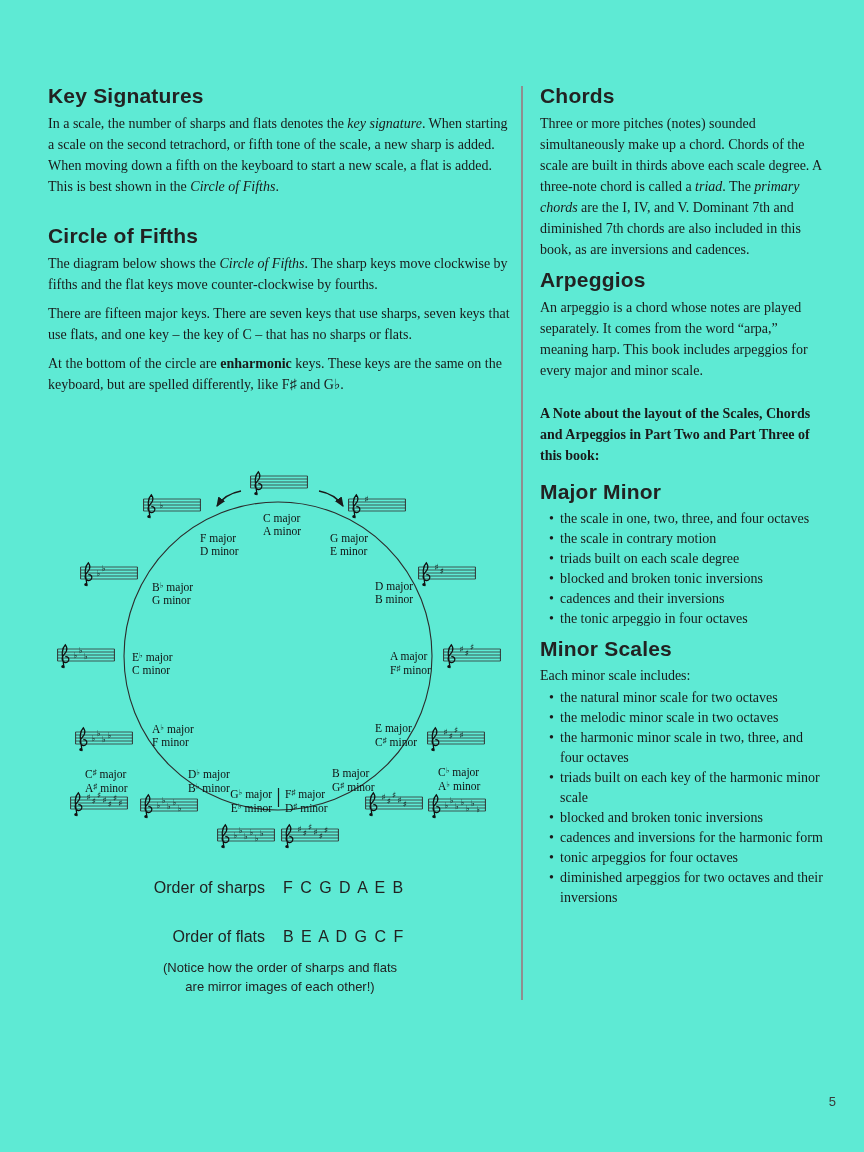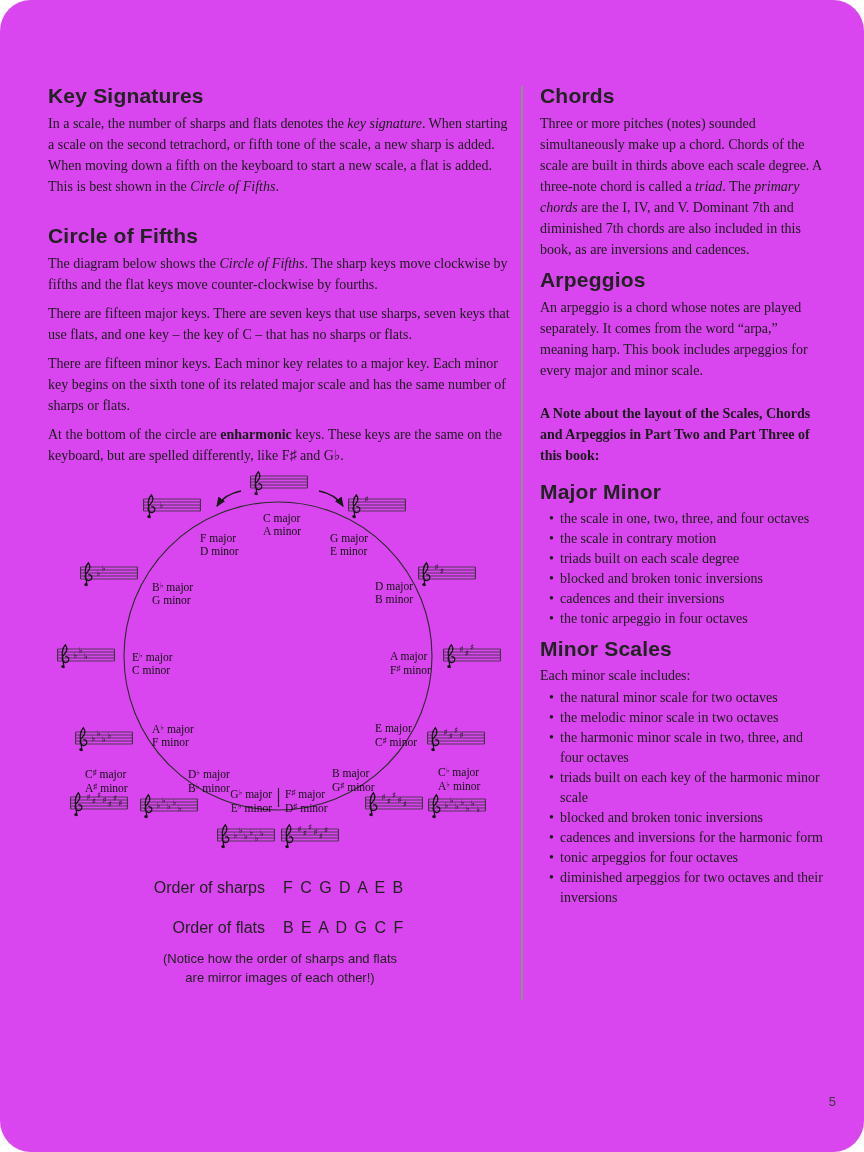--- a/index.html
+++ b/index.html
@@ -1,19 +1,19 @@
 <!DOCTYPE html>
 <html><head>
 <meta charset="utf-8">
 <style>
   * { box-sizing: border-box; }
   html,body { margin:0; padding:0; background:#fff; }
   .page {
-    position:relative; width:864px; height:1152px; background:#d946ef;
-    font-family:"Liberation Serif", serif; color:#1a1a1a; overflow:hidden;border-radius:31px;
+    position:relative; width:864px; height:1152px; background:#5eead4;
+    font-family:"Liberation Serif", serif; color:#1a1a1a; overflow:hidden;
   }
   h2.head {
     font-family:"Liberation Sans", sans-serif; font-weight:bold;
     font-size:21px; line-height:24px; letter-spacing:0.2px; color:#222;
     margin:0 0 5px 0;
   }
   .body-text { font-size:14px; line-height:21px; margin:0 0 8px 0; }
   .it { font-style:italic; }
   .bd { font-weight:bold; }
   #ks { position:absolute; left:48px; top:84px; width:466px; }
@@ -36,21 +36,21 @@
     line-height:12.8px; white-space:nowrap; color:#111;
   }
   .cf-label .acc { font-size:8px; vertical-align:3px; }
   .cf-staff { position:absolute; }
   
   #orders { position:absolute; left:60px; top:876px; width:440px;
     font-family:"Liberation Sans", sans-serif; color:#222; }
   .order-row { display:flex; font-size:16px; line-height:24px; }
   .order-row .olabel { width:205px; text-align:right; }
   .order-row .oletters { margin-left:18px; letter-spacing:1.5px; }
-  .order-row + .order-row { margin-top:16px; }
+  .order-row + .order-row { margin-top:25px; }
   .notice { margin-top:10px; text-align:center; font-size:13px; line-height:18.5px; width:440px; }
   #page-num {
     position:absolute; left:812px; top:1094px; width:24px; text-align:right;
     font-family:"Liberation Sans", sans-serif; font-size:13px; color:#3a3a3a;
   }
 </style>
 </head>
 <body>
 
 <div class="page">
@@ -59,21 +59,20 @@
 
   <div id="ks">
     <h2 class="head">Key Signatures</h2>
     <p class="body-text"><span>In a scale, the number of sharps and flats denotes the </span><span class="it">key signature</span><span>. When starting a scale on the second tetrachord, or fifth tone of the scale, a new sharp is added. When moving down a fifth on the keyboard to start a new scale, a flat is added. This is best shown in the </span><span class="it">Circle of Fifths</span><span>.</span></p>
   </div>
 
   <div id="cof">
     <h2 class="head">Circle of Fifths</h2>
     <p class="body-text"><span>The diagram below shows the </span><span class="it">Circle of Fifths</span><span>. The sharp keys move clockwise by fifths and the flat keys move counter-clockwise by fourths.</span></p>
     <p class="body-text"><span>There are fifteen major keys. There are seven keys that use sharps, seven keys that use flats, and one key – the key of C – that has no sharps or flats.</span></p>
-    <p class="body-text"><span>There are fifteen minor keys. Each minor key relates to a major key. Each minor key begins on the sixth tone of its related major scale and has the same number of sharps or flats.</span></p>
     <p class="body-text"><span>At the bottom of the circle are </span><span class="bd">enharmonic</span><span> keys. These keys are the same on the keyboard, but are spelled differently, like F♯ and G♭.</span></p>
   </div>
 
   <div id="cf-diagram">
     <svg id="cf-svg" width="480" height="430" viewBox="0 0 480 430">
       <defs>
         <marker id="arr" markerWidth="9" markerHeight="8" refX="6.2" refY="3" orient="auto">
           <path d="M0,0 L7,3 L0,6 z" fill="#1a1a1a"></path>
         </marker>
       </defs>

